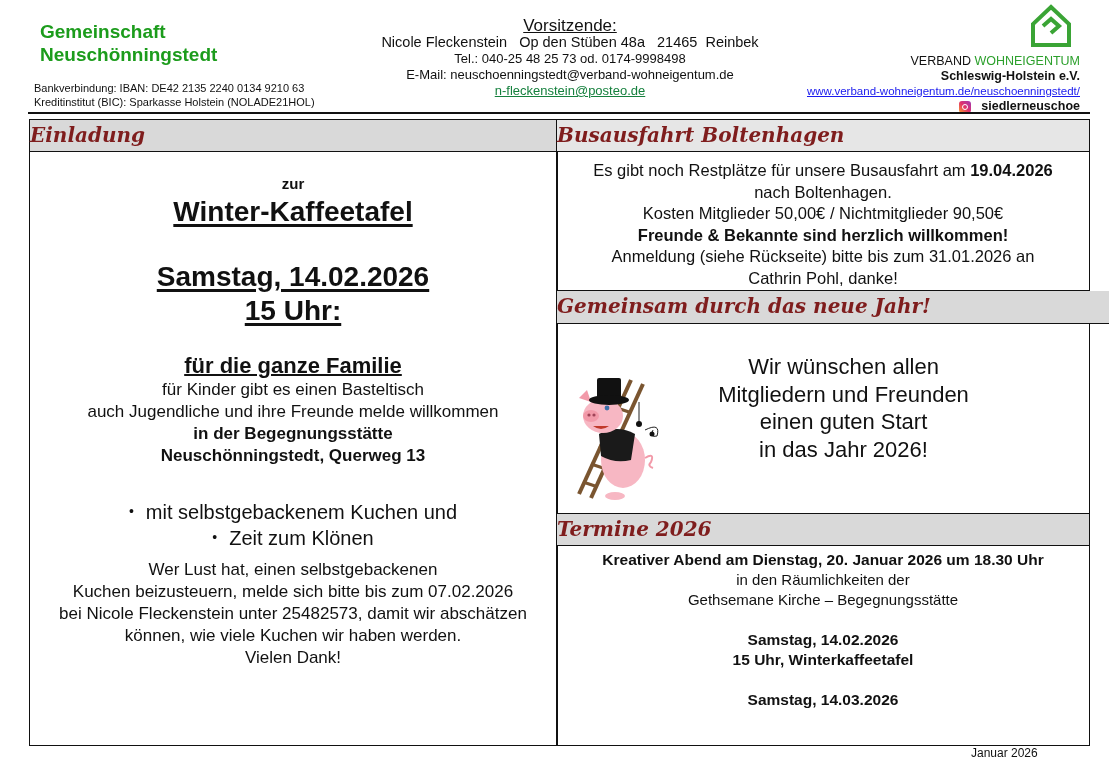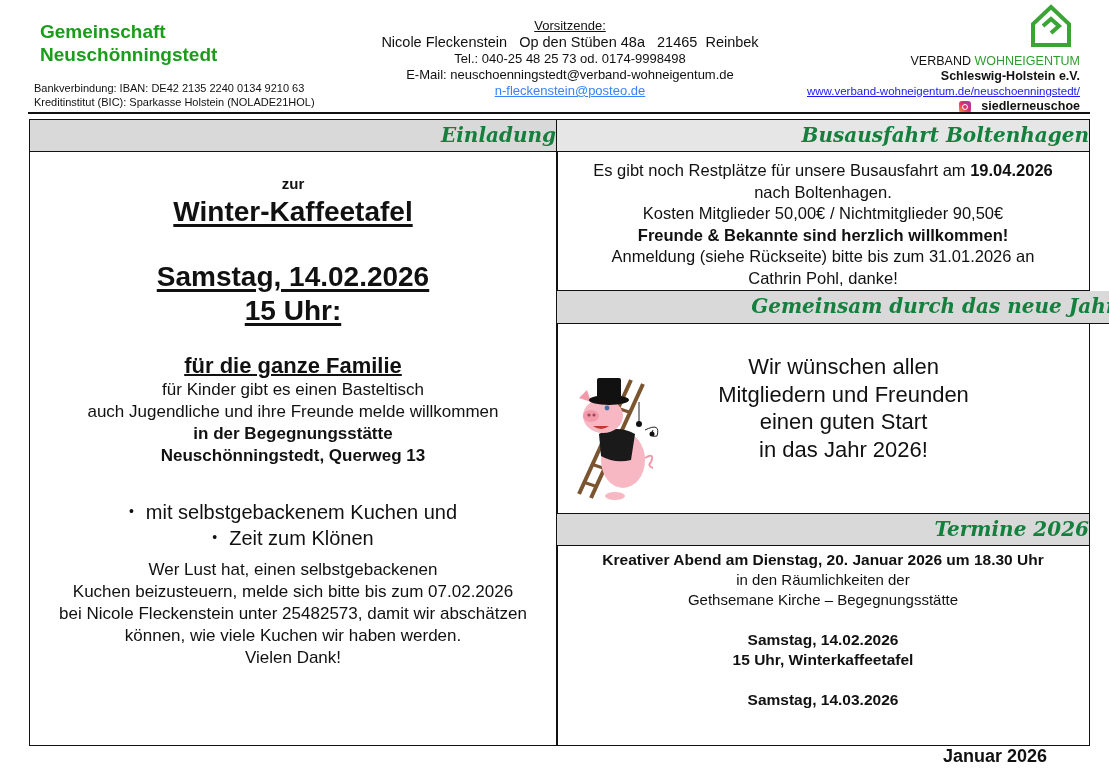--- a/index.html
+++ b/index.html
@@ -4,43 +4,43 @@
 <style>
   * { box-sizing: border-box; margin: 0; padding: 0; }
   html, body { width: 1109px; height: 784px; background: #ffffff; overflow: hidden; }
   body { position: relative; font-family: "Liberation Sans", "DejaVu Sans", sans-serif; color: #111; }
 
   
   .org-name { position: absolute; left: 40px; top: 20px; color: #1c9c1c; font-weight: bold; font-size: 19px; line-height: 23px; }
   .bank { position: absolute; left: 34px; top: 81px; font-size: 11px; line-height: 14px; color: #111; }
 
   .chair { position: absolute; left: 370px; top: 18px; width: 400px; text-align: center; font-size: 13px; line-height: 16px; }
-  .chair .title { text-decoration: underline; font-size: 13px; }
+  .chair .title { text-decoration: underline; font-size: 17px; }
   .chair .name-line { font-size: 14.5px; line-height: 17px; white-space: pre; }
-  .chair .link { color: #3b82f6; text-decoration: underline; }
+  .chair .link { color: #15803d; text-decoration: underline; }
 
   .verband { position: absolute; right: 29px; top: 4px; width: 330px; text-align: right; }
   .logo { display: inline-block; width: 42px; height: 44px; margin-right: 8px; }
   .verband .v1 { font-weight: normal; font-size: 12.5px; line-height: 15px; margin-top: 2px; }
   .verband .v1 .green { color: #2ca02c; }
   .verband .v2 { font-weight: bold; font-size: 12.5px; line-height: 15px; }
   .verband .v3 { font-size: 11.5px; line-height: 15px; color: #1a1aee; text-decoration: underline; }
   .verband .v4 { font-weight: bold; font-size: 12.5px; line-height: 15px; display: flex; justify-content: flex-end; align-items: center; gap: 10px; }
   .insta { width: 12px; height: 12px; border-radius: 3px; background: linear-gradient(45deg,#f9a12a,#e1306c 50%,#9b3ab5); position: relative; display: inline-block; }
   .insta::after { content: ""; position: absolute; left: 3px; top: 3px; width: 4px; height: 4px; border: 1px solid #fff; border-radius: 50%; }
 
   .header-rule { position: absolute; left: 28px; top: 112px; width: 1062px; height: 2px; background: #111; }
 
   
   .table { position: absolute; left: 29px; top: 119px; width: 1061px; height: 627px; border: 1.5px solid #111; }
   .col-divider { position: absolute; left: 526px; top: 0; width: 1.5px; height: 100%; background: #111; }
 
-  .sec-head { position: absolute; height: 32px; border-bottom: 1.5px solid #111; text-align: right;
+  .sec-head { position: absolute; height: 32px; border-bottom: 1.5px solid #111; text-align: left;
               font-family: "DejaVu Serif", "Liberation Serif", serif; font-style: italic; font-weight: bold;
-              font-size: 20px; line-height: 31px; color: #15803d; }
+              font-size: 20px; line-height: 31px; color: #7f1d1d; }
   .sec-head.dark { background: #d9d9d9; }
   .sec-head.light { background: #e6e6e6; }
   .sec-line { position: absolute; height: 1.5px; background: #111; }
 
   
   .left-body { position: absolute; left: 0; top: 32px; width: 526px; text-align: center; }
   .zur { position: absolute; top: 23px; width: 100%; font-weight: bold; font-size: 15px; }
   .big { position: absolute; width: 100%; font-weight: bold; font-size: 28px; line-height: 32px; }
   .big span { text-decoration: underline; text-decoration-thickness: 3px; text-underline-offset: 3px; }
   .fam { position: absolute; top: 201px; width: 100%; font-weight: bold; font-size: 22px; }
@@ -54,21 +54,21 @@
   
   .right { position: absolute; left: 527px; top: 0; width: 532px; }
   .bus-text { position: absolute; top: 40px; width: 100%; text-align: center; font-size: 16.5px; line-height: 21.5px; }
   .bus-text .b { font-weight: bold; }
   .pig { position: absolute; left: 12px; top: 252px; width: 94px; height: 128px; }
   .wish { position: absolute; left: 80px; top: 233px; width: 413px; text-align: center; font-size: 22px; line-height: 27.5px; }
   .termine { position: absolute; top: 430px; width: 100%; text-align: center; font-size: 15px; line-height: 20px; }
   .termine .b { font-weight: bold; font-size: 15.5px; }
   .termine .gap { height: 20px; }
 
-  .footer-date { position: absolute; left: 943px; top: 746px; font-weight: bold; font-size: 18px; }
+  .footer-date { position: absolute; left: 971px; top: 746px; font-weight: normal; font-size: 12px; }
 </style>
 </head>
 <body>
 
 <div class="org-name">
   <div>Gemeinschaft</div>
   <div>Neuschönningstedt</div>
 </div>
 <div class="bank">
   <div>Bankverbindung: IBAN: DE42 2135 2240 0134 9210 63</div>

